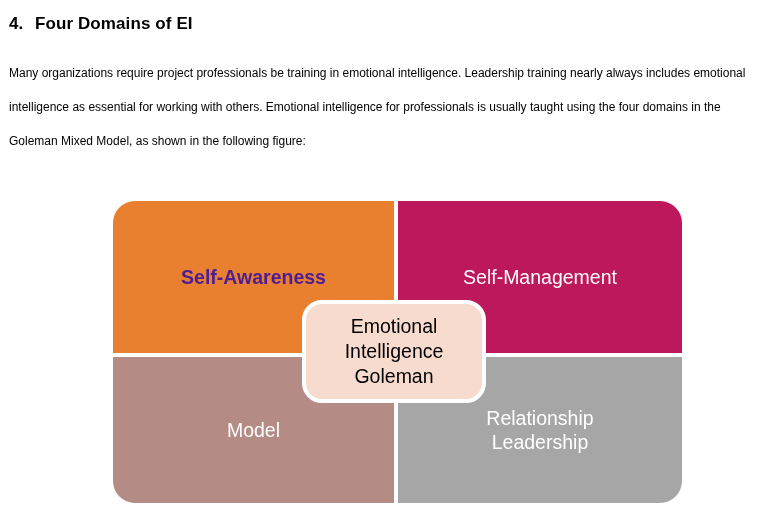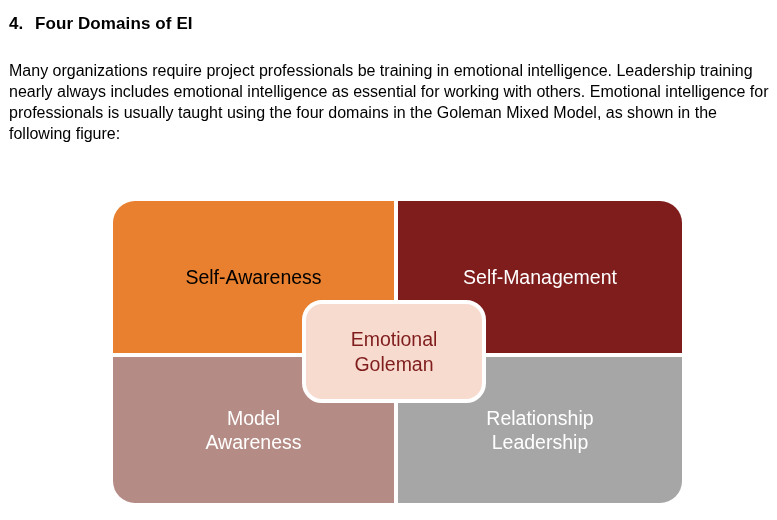--- a/index.html
+++ b/index.html
@@ -35,22 +35,22 @@
     display: inline-block;
     min-width: 26px;
   }
 
   
   .body-copy {
     position: absolute;
     left: 9px;
     top: 44px;
     width: 762px;
-    font-size: 16px;
-    line-height: 21px;
+    font-size: 12px;
+    line-height: 34px;
     color: #000000;
   }
 
   
   .figure {
     position: absolute;
     left: 113px;
     top: 201px;
     width: 569px;
     height: 302px;
@@ -134,53 +134,53 @@
   <div class="heading">
     <span class="num">4.</span><span>Four Domains of EI</span>
   </div>
 
   <p class="body-copy">Many organizations require project professionals be training in emotional intelligence. Leadership training nearly always includes emotional intelligence as essential for working with others. Emotional intelligence for professionals is usually taught using the four domains in the Goleman Mixed Model, as shown in the following figure:</p>
 
   <div class="figure">
 
     <div class="grid">
 
-      <div class="quad q-tl" style="background: rgb(232, 128, 47); color: #000000;">
+      <div class="quad q-tl" style="background: rgb(232, 128, 47); color: #4c1d95; font-weight: bold;">
         <span>
           <span class="lbl">Self-Awareness</span>
         </span>
       </div>
 
       <div class="gap-v"></div>
 
-      <div class="quad q-tr" style="background: #7f1d1d; color: rgb(255, 255, 255);">
+      <div class="quad q-tr" style="background: #be185d; color: rgb(255, 255, 255);">
         <span>
           <span class="lbl">Self-Management</span>
         </span>
       </div>
 
       <div class="gap-h"></div>
 
       <div class="quad q-bl" style="background: rgb(181, 140, 133); color: rgb(255, 255, 255);">
         <span>
           <span class="lbl">Model</span>
-          <span class="lbl">Awareness</span>
         </span>
       </div>
 
       <div class="quad q-br" style="background: rgb(166, 166, 166); color: rgb(255, 255, 255);">
         <span>
           <span class="lbl">Relationship</span>
           <span class="lbl">Leadership</span>
         </span>
       </div>
 
     </div>
 
-    <div class="center-card" style="background: rgb(248, 219, 207); border-color: rgb(255, 255, 255); color: #7f1d1d;">
+    <div class="center-card" style="background: rgb(248, 219, 207); border-color: rgb(255, 255, 255); color: #000000;">
       <span class="ctext-wrap">
         <span class="ctext">Emotional</span>
+        <span class="ctext">Intelligence</span>
         <span class="ctext">Goleman</span>
       </span>
     </div>
 
   </div>
 </div>
 
 </body></html>

